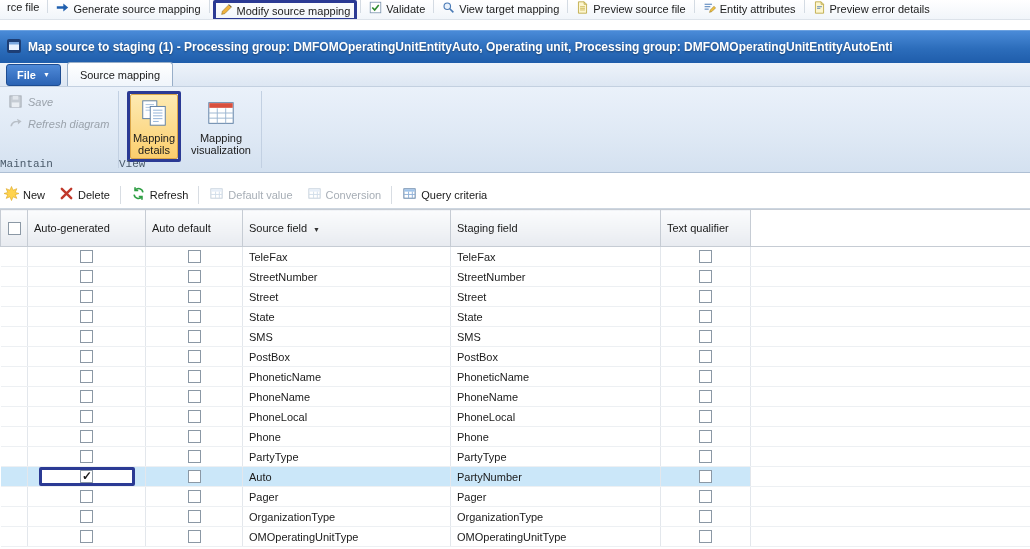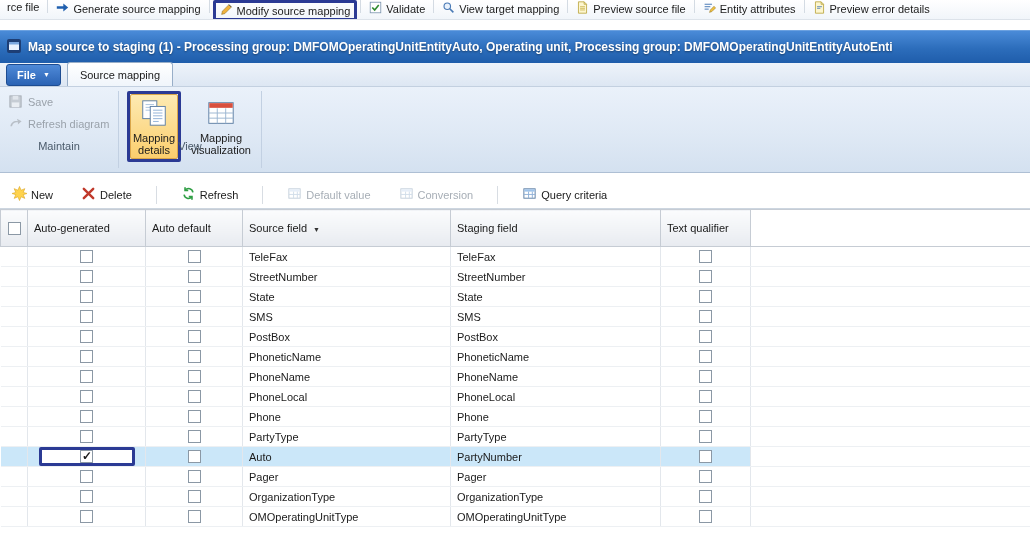--- a/index.html
+++ b/index.html
@@ -46,38 +46,38 @@
     background:linear-gradient(#ffffff,#f0f5fb);
     border:1px solid #98aec8; border-bottom:none; border-radius:3px 3px 0 0;
   }
   
   .ribbon {
     height:86px; display:flex; align-items:stretch;
     background:linear-gradient(#eaf1fa,#dfe9f5 55%,#d4e1f0);
     border-bottom:1px solid #aebfd4; position:relative;
   }
   .rgroup { position:relative; padding:4px 8px 16px 8px; }
-  .glabel { position:absolute; left:0; right:0; bottom:20px; text-align:center; color:#4a5a6a; }
+  .glabel { position:absolute; left:0; right:0; bottom:2px; color:#4a5a6a;font-family:Liberation Mono, monospace; }
   .gsep { width:1px; background:#c2d0e2; margin:4px 0; }
   .g-maintain { width:118px; }
-  .small-cmd { display:flex; align-items:center; gap:5px; height:22px; color:#9aa2ab; cursor:default; }
+  .small-cmd { display:flex; align-items:center; gap:5px; height:22px; color:#9aa2ab; cursor:default;font-style:italic; }
   .small-cmd svg { width:15px; height:15px; opacity:.7; }
   .g-view { display:flex; gap:8px; align-items:flex-start; }
   .big-btn {
     width:48px; min-height:62px; display:flex; flex-direction:column; align-items:center;
     text-align:center; padding:3px 2px 2px; border:1px solid transparent; border-radius:2px; cursor:default;
   }
   .big-btn svg { width:30px; height:30px; }
   .big-btn .lbl { line-height:12px; margin-top:2px; }
   .big-btn.selected { background:linear-gradient(#fdeab2,#fbce6d); border:1px solid #d9a64a; }
   .annot-wrap { border:3px solid #2b3a94; border-radius:2px; }
   .big-btn.plain { width:64px; margin-top:3px; }
   
   .actionbar {
-    height:28px; display:flex; align-items:center; gap:20px; padding:0 8px;
+    height:28px; display:flex; align-items:center; gap:6px; padding:0 0;
     background:#fff; border-bottom:1px solid #cdd6e0;
   }
   .ab-item { display:flex; align-items:center; gap:4px; padding:2px 4px; cursor:default; }
   .ab-item svg { width:15px; height:15px; }
   .ab-item.disabled { color:#a7aeb6; }
   .ab-item.disabled svg { opacity:.45; }
   .ab-sep { width:1px; height:18px; background:#d8dde3; }
   
   table.grid { border-collapse:collapse; width:1030px; table-layout:fixed; }
   .grid thead th {
@@ -342,20 +342,33 @@
     <td class="filler"></td>
   </tr>
       <tr>
     <td class="cbcell"></td>
     <td class="cbcell">
       <span class="cbwrap">
             <span class="checkbox"></span>
           </span>
     </td>
     <td class="cbcell"><span class="checkbox"></span></td>
+    <td>Street</td>
+    <td>Street</td>
+    <td class="cbcell"><span class="checkbox"></span></td>
+    <td class="filler"></td>
+  </tr>
+      <tr>
+    <td class="cbcell"></td>
+    <td class="cbcell">
+      <span class="cbwrap">
+            <span class="checkbox"></span>
+          </span>
+    </td>
+    <td class="cbcell"><span class="checkbox"></span></td>
     <td>State</td>
     <td>State</td>
     <td class="cbcell"><span class="checkbox"></span></td>
     <td class="filler"></td>
   </tr>
       <tr>
     <td class="cbcell"></td>
     <td class="cbcell">
       <span class="cbwrap">
             <span class="checkbox"></span>

